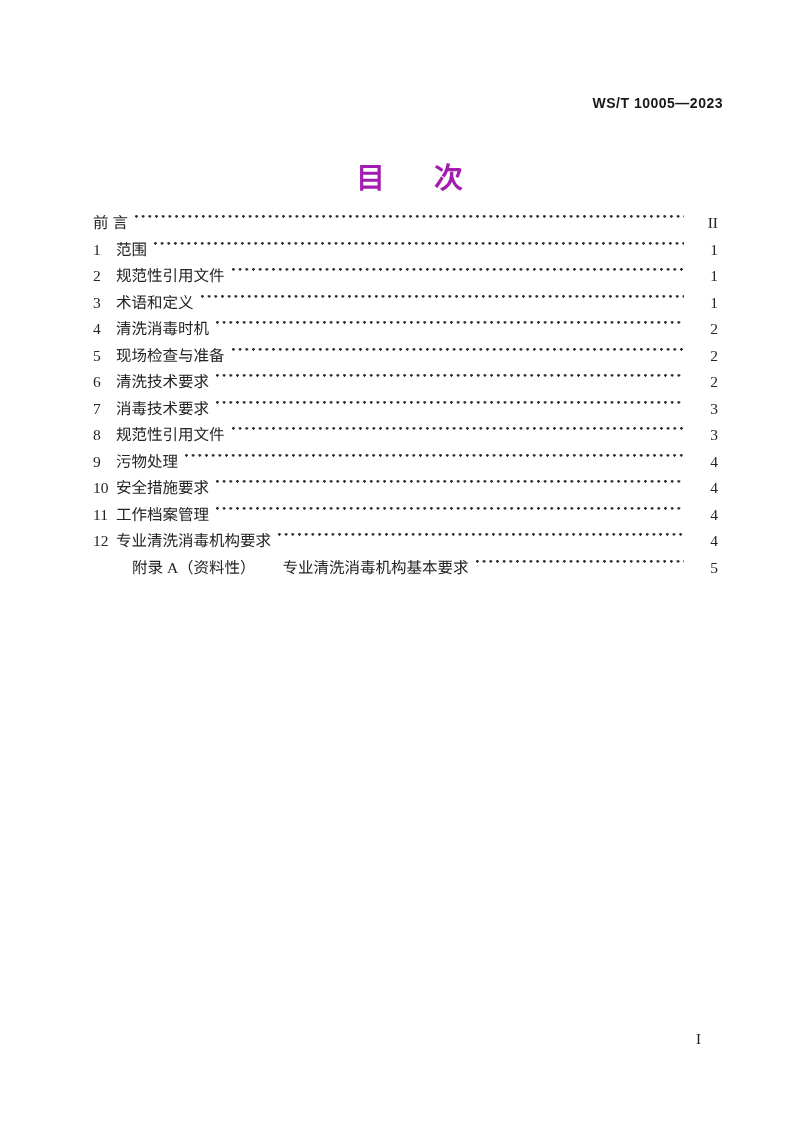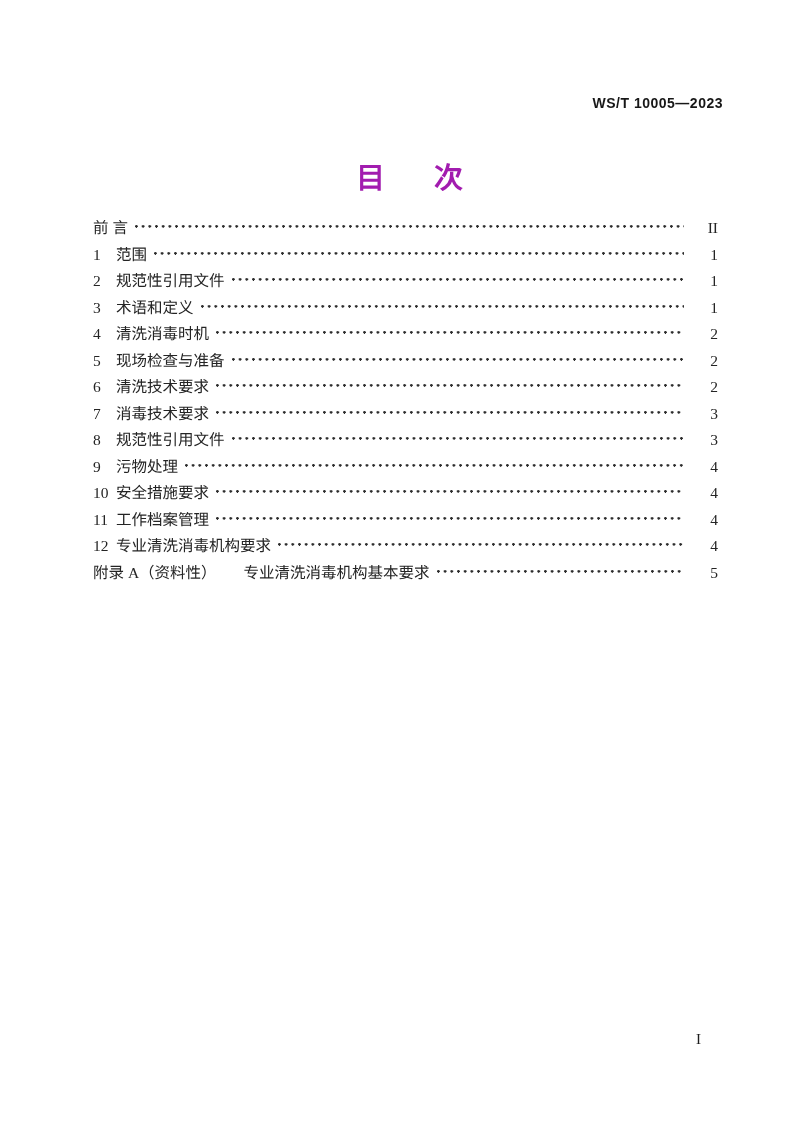--- a/index.html
+++ b/index.html
@@ -39,35 +39,36 @@
     white-space: nowrap;
   }
   .toc {
     position: absolute;
     top: 215px;
     left: 93px;
     width: 625px;
   }
   .toc-row {
     display: flex;
-    align-items: center;
+    align-items: flex-start;
     height: 26.5px;
     font-size: 15.5px;
     line-height: 1.05;
     white-space: nowrap;
     color: #242424;
   }
   .toc-num {
     display: inline-block;
     min-width: 23px;
     flex: none;
   }
   .toc-row.appendix .toc-num {
     min-width: 0;
     margin-right: 27px;
+    margin-left: 39px;
   }
   .toc-label {
     flex: none;
   }
   .toc-leader {
     flex: 1 1 auto;
     height: 3px;
     margin: 0 8px 3px 7px;
     background-image: radial-gradient(circle at 1.4px 1.4px, #2d2d2d 1.15px, rgba(0,0,0,0) 1.5px);
     background-size: 6.7px 3px;

